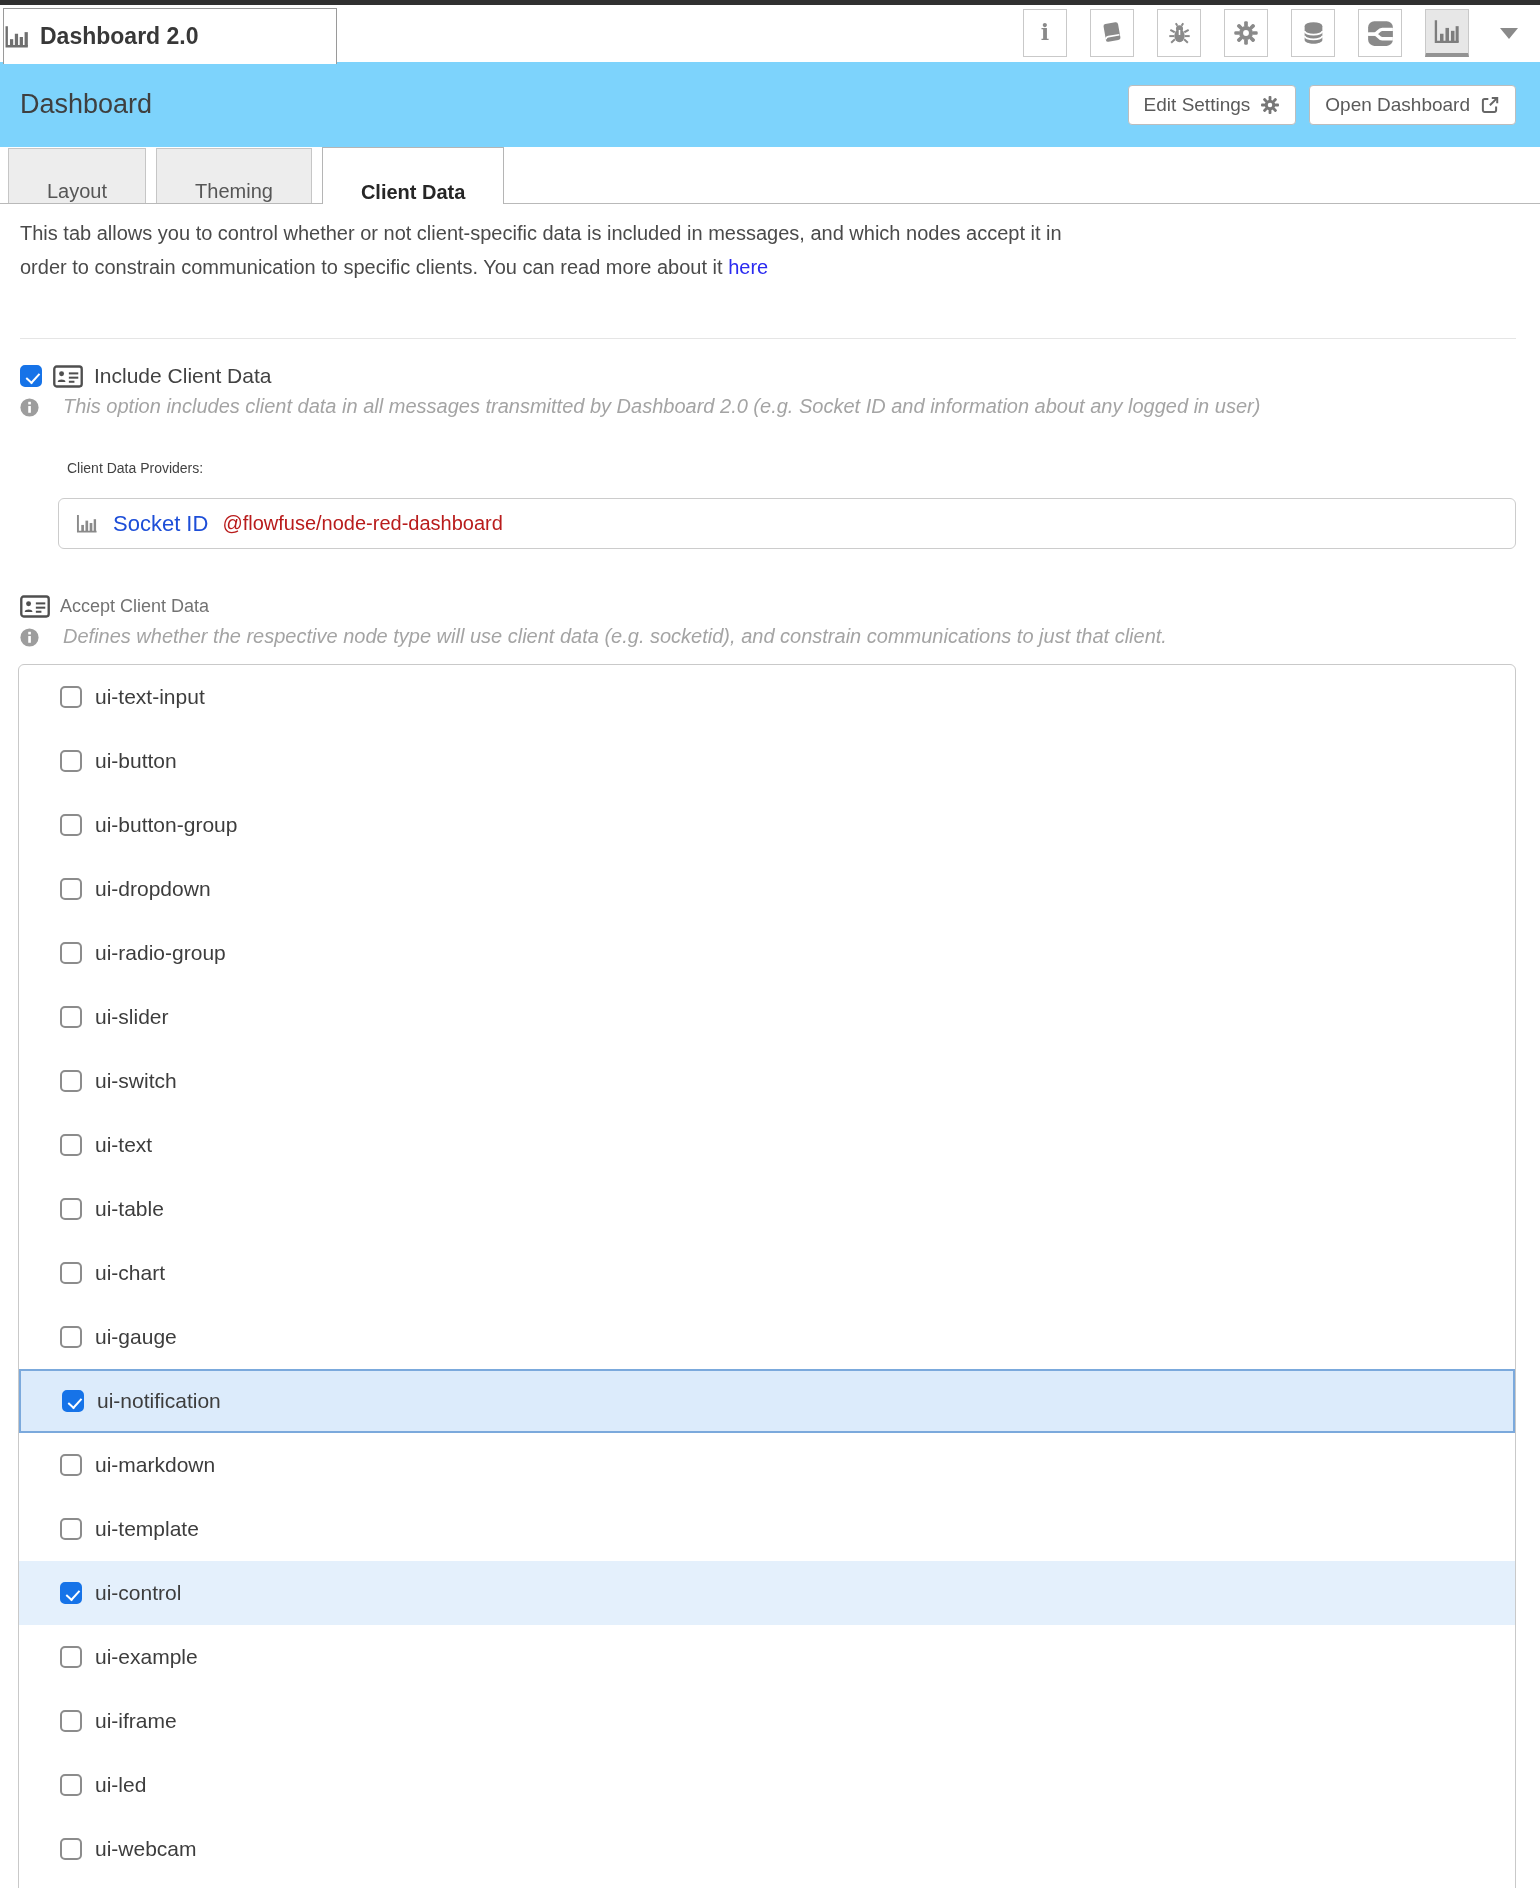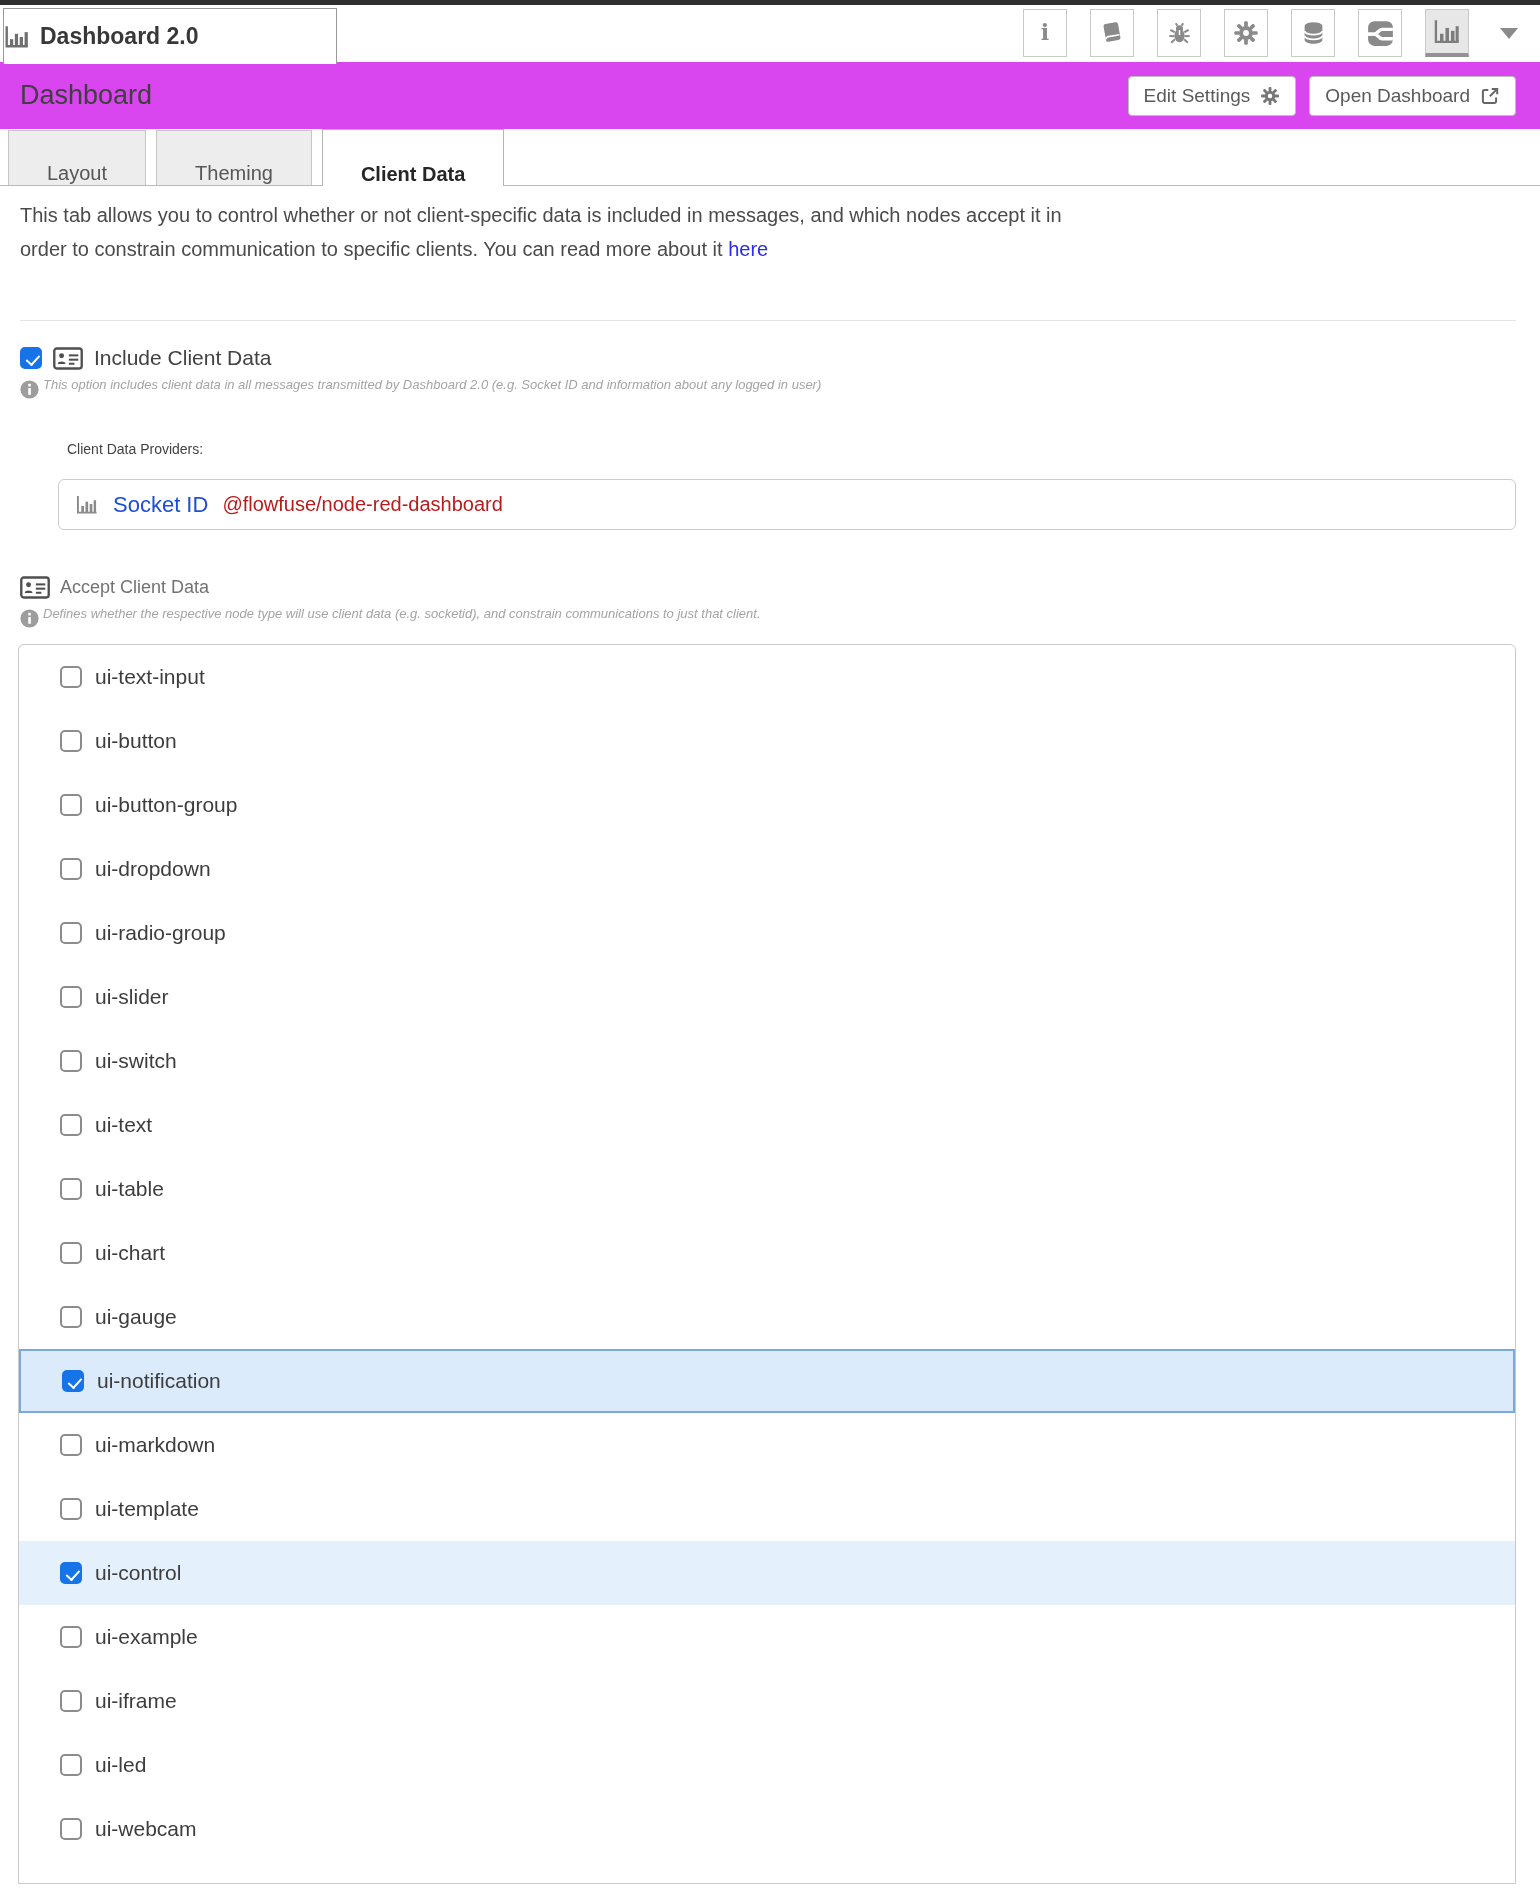--- a/index.html
+++ b/index.html
@@ -14,21 +14,21 @@
     display:flex; align-items:center; gap:10px; }
   .side-tab .t-title { font-size:23px; font-weight:bold; color:#383838; }
   .toolbar { position:absolute; right:22px; top:4px; display:flex; align-items:center; gap:23px; }
   .tool-btn { width:44px; height:48px; background:#fff; border:1px solid #c9c9c9;
     display:flex; align-items:center; justify-content:center; color:#8a8a8a; }
   .tool-btn.active { background:#e7e7e7; border-bottom:4px solid #939393; color:#7d7d7d; }
   .caret { width:0; height:0; border-left:9px solid transparent; border-right:9px solid transparent;
     border-top:11px solid #8a8a8a; margin-left:8px; }
 
   
-  .header { height:67px; background:#d946ef; display:flex; align-items:center; padding:0 24px 0 20px; }
+  .header { height:85px; background:#7dd3fc; display:flex; align-items:center; padding:0 24px 0 20px; }
   .header .h-title { font-size:27px; color:#3f3f3f; flex:1; }
   .h-buttons { display:flex; gap:13px;padding-left:12px; }
   .btn { display:flex; align-items:center; gap:10px; height:40px; padding:0 15px;
     background:#fff; border:1px solid #bdbdbd; border-radius:4px; font-size:19px; color:#5a5a5a; }
 
   
   .tabrow { height:57px; background:#fff; border-bottom:1px solid #b9b9b9;
     display:flex; align-items:flex-end; padding-left:8px; }
   .tab { height:55px; display:flex; align-items:flex-end; justify-content:center;
     font-size:20px; color:#565656; background:#ededed; border:1px solid #c6c6c6;
@@ -37,22 +37,22 @@
     position:relative; margin-bottom:-1px; height:57px; z-index:2; }
 
   
   .content { padding:0 24px 0 20px; }
   .intro { margin-top:12px; font-size:20px; line-height:34px; color:#4a4a4a; max-width:1270px; }
   .intro a { color:var(--link-blue); text-decoration:none; }
   .divider { border:none; border-top:1px solid #e5e5e5; margin-top:54px; }
 
   .check-row { display:flex; align-items:center; gap:11px; margin-top:25px; }
   .check-label { font-size:21px; color:#424242; }
-  .hint { display:flex; align-items:flex-start; gap:4px; margin-top:7px;
-    font-size:13px; font-style:italic; color:#a4a4a4; }
+  .hint { display:flex; align-items:flex-start; gap:24px; margin-top:7px;
+    font-size:20px; font-style:italic; color:#a4a4a4; }
   .hint svg { flex:0 0 auto; margin-top:3px; }
 
   .providers { margin-left:38px; }
   .prov-label { margin-top:42px; font-size:14px; color:#424242; margin-left:9px; }
   .prov-box { margin-top:22px; height:51px; border:1px solid #ccc; border-radius:6px;
     background:#fff; display:flex; align-items:center; gap:14px; padding:0 16px; }
   .prov-name { font-size:22px; color:#1d4ed8; }
   .prov-pkg { font-size:20px; color:#b91c1c; }
 
   .accept-head { display:flex; align-items:center; gap:10px; margin-top:46px; }

